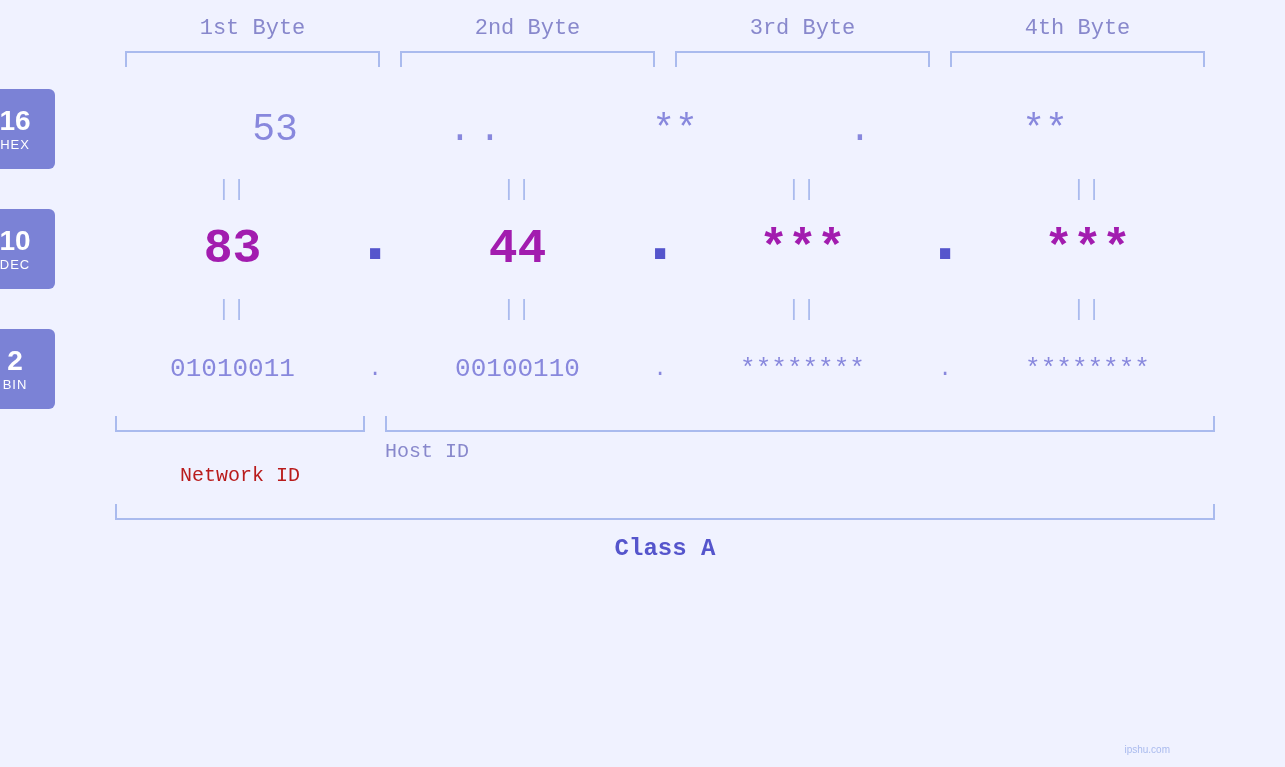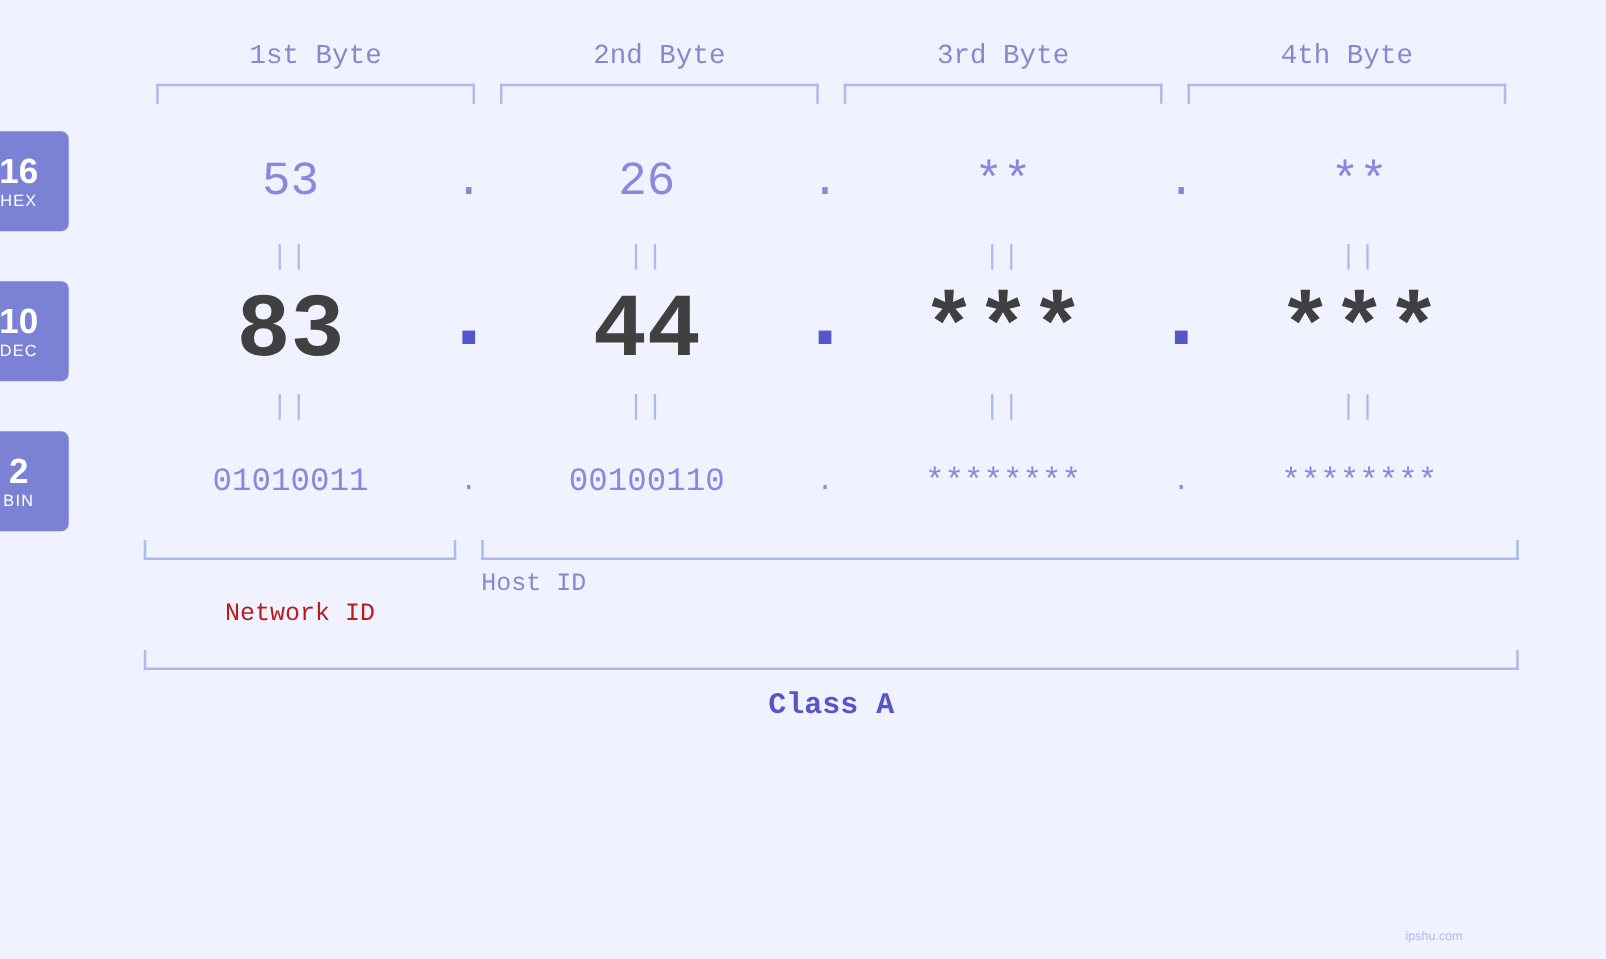--- a/index.html
+++ b/index.html
@@ -13,21 +13,21 @@
       position: relative;
     }
 
     .container {
       width: 1190px;
       height: 767px;
       position: relative;
       display: flex;
       flex-direction: column;
       align-items: center;
-      padding-top: 32px;
+      padding-top: 16px;
     }
 
     
     .byte-headers {
       display: flex;
       width: 1100px;
       margin-left: 140px;
       margin-bottom: 10px;
     }
 
@@ -116,23 +116,23 @@
     .value-text {
       font-family: 'Courier New', Courier, monospace;
       color: #8888dd;
     }
 
     .hex-value {
       font-size: 38px;
     }
 
     .dec-value {
-      font-size: 72px;
+      font-size: 48px;
       font-weight: bold;
-      color: #404040;
+      color: #a21caf;
     }
 
     .bin-value {
       font-size: 26px;
     }
 
     .dot {
       font-family: 'Courier New', Courier, monospace;
       color: #8888dd;
       font-size: 38px;
@@ -358,23 +358,20 @@
       </div>
     </div>
 
     <div class="values-grid">
 
       <div class="value-row">
         <div class="value-cell">
           <span class="value-text hex-value">53</span>
         </div>
         <div class="dot">.</div>
-        <div class="value-cell">
-          <span class="value-text hex-value">26</span>
-        </div>
         <div class="dot">.</div>
         <div class="value-cell">
           <span class="value-text hex-value">**</span>
         </div>
         <div class="dot">.</div>
         <div class="value-cell">
           <span class="value-text hex-value">**</span>
         </div>
       </div>
 

